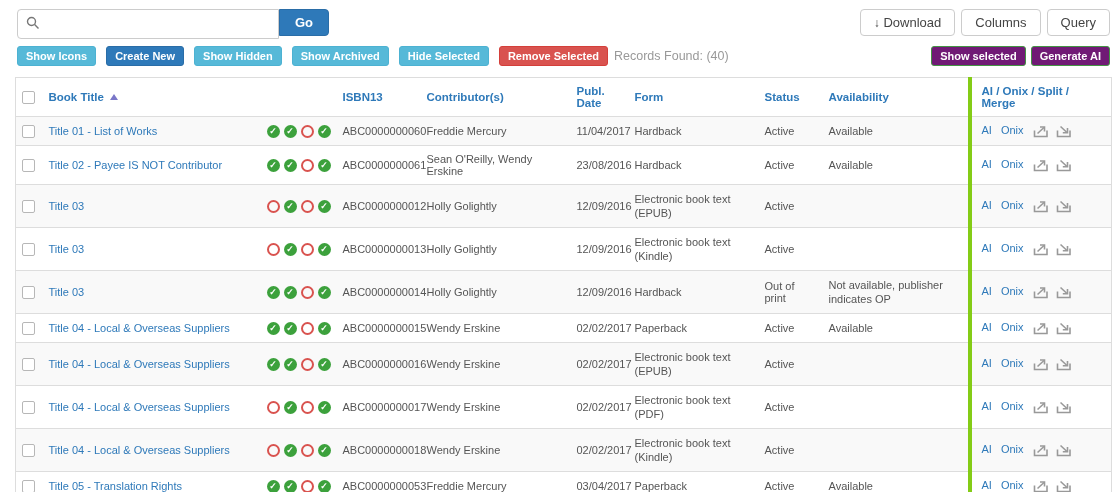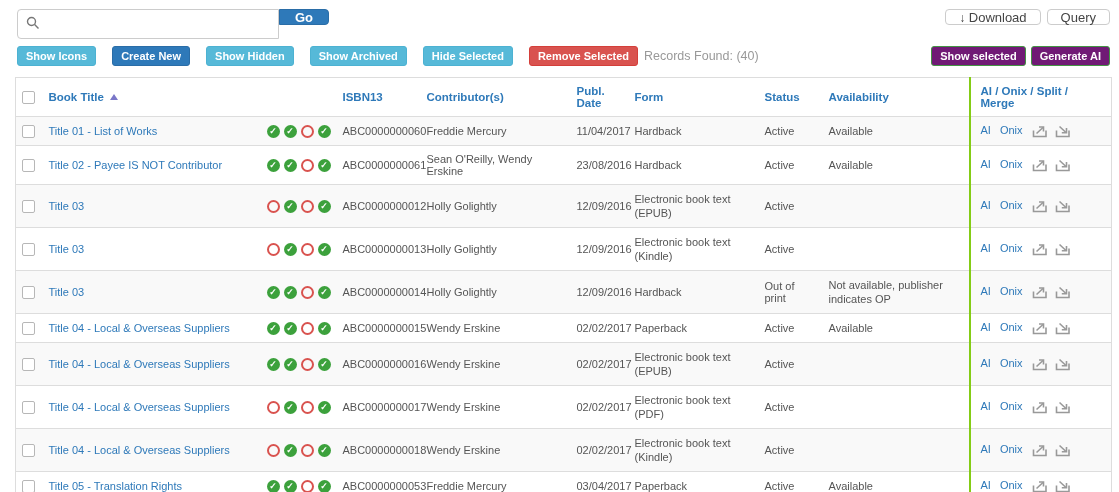--- a/index.html
+++ b/index.html
@@ -19,21 +19,21 @@
   .search-icon-wrap {
     position: absolute; left: 9px; top: 7px; width: 14px; height: 14px; color:#777;
   }
   .search-input {
     width: 262px; height: 30px; border: 1px solid #ccc; border-radius: 4px 0 0 4px;
     padding: 0 8px 0 30px; font-size: 13px; color:#444; outline: none;
     font-family: "Liberation Sans", sans-serif;
   }
   .btn {
     font-family: "Liberation Sans", sans-serif;
-    font-size: 13px; height: 16px; border: 1px solid transparent; border-radius: 4px;
+    font-size: 13px; height: 27px; border: 1px solid transparent; border-radius: 4px;
     padding: 0 14px; cursor: pointer; white-space: nowrap;
   }
   .btn-primary { background: #2e79b9; border-color: #2a6da7; color: #fff; font-weight: bold; }
   .btn-go { border-radius: 0 4px 4px 0; padding: 0 15px; }
   .btn-default { background: #fff; border-color: #ccc; color: #444; padding: 0 13px; }
   .toolbar1 .right { display: flex; gap: 6px; }
   .arrow-glyph { font-size: 12px; }
   
   .toolbar2 {
     display: flex; justify-content: space-between; align-items: center;
@@ -58,21 +58,21 @@
     font-size: 11px; color: #555;
     border: 1px solid #ddd;
   }
   .grid th {
     color: #2e79b9; font-size: 11.5px; text-align: left;
     padding: 7px 6px; border-bottom: 1px solid #ddd;
     font-weight: bold; vertical-align: middle;
   }
   .grid td { padding: 7px 6px; border-bottom: 1px solid #ddd; vertical-align: middle; }
   .grid tbody tr:nth-child(odd) { background: #f9f9f9; }
-  .grid td.col-actions, .grid th.col-actions { border-left: 2px solid #84cc16; padding-left: 10px; }
+  .grid td.col-actions, .grid th.col-actions { border-left: 4px solid #84cc16; padding-left: 10px; }
   .cb {
     appearance: none; -webkit-appearance: none;
     width: 13px; height: 13px; border: 1px solid #b7b7b7; border-radius: 2px;
     background: #fff; vertical-align: middle; cursor: pointer; display:inline-block;
   }
   .title-link { color: #2e79b9; font-size: 11px; text-decoration: none; cursor: pointer; }
   .sort-arrow {
     display: inline-block; width: 0; height: 0; margin-left: 6px;
     border-left: 4px solid transparent; border-right: 4px solid transparent;
     border-bottom: 6px solid #7a77c8; vertical-align: 1px;
@@ -101,27 +101,28 @@
             <circle cx="5.5" cy="5.5" r="4" fill="none" stroke="#777" stroke-width="1.4"></circle>
             <line x1="8.6" y1="8.6" x2="12.5" y2="12.5" stroke="#777" stroke-width="1.4"></line>
           </svg>
       </span>
       <input class="search-input" type="text" placeholder="" style="">
       <button class="btn btn-primary btn-go">Go</button>
     </div>
   </div>
   <div class="right">
     <button class="btn btn-default"><span class="arrow-glyph">↓</span> <span>Download</span></button>
+    <button class="btn btn-default">Columns</button>
     <button class="btn btn-default">Query</button>
   </div>
 </div>
 
 <div class="toolbar2">
   <div class="left">
-    <span id="small-buttons" style="display:flex;gap:16px;">
+    <span id="small-buttons" style="display:flex;gap:10px;">
         <button class="btn-sm info">Show Icons</button>
         <button class="btn-sm primary">Create New</button>
         <button class="btn-sm info">Show Hidden</button>
         <button class="btn-sm info">Show Archived</button>
         <button class="btn-sm info">Hide Selected</button>
         <button class="btn-sm danger">Remove Selected</button>
       </span>
     <span class="records-found">Records Found: (40)</span>
   </div>
   <div class="right">

